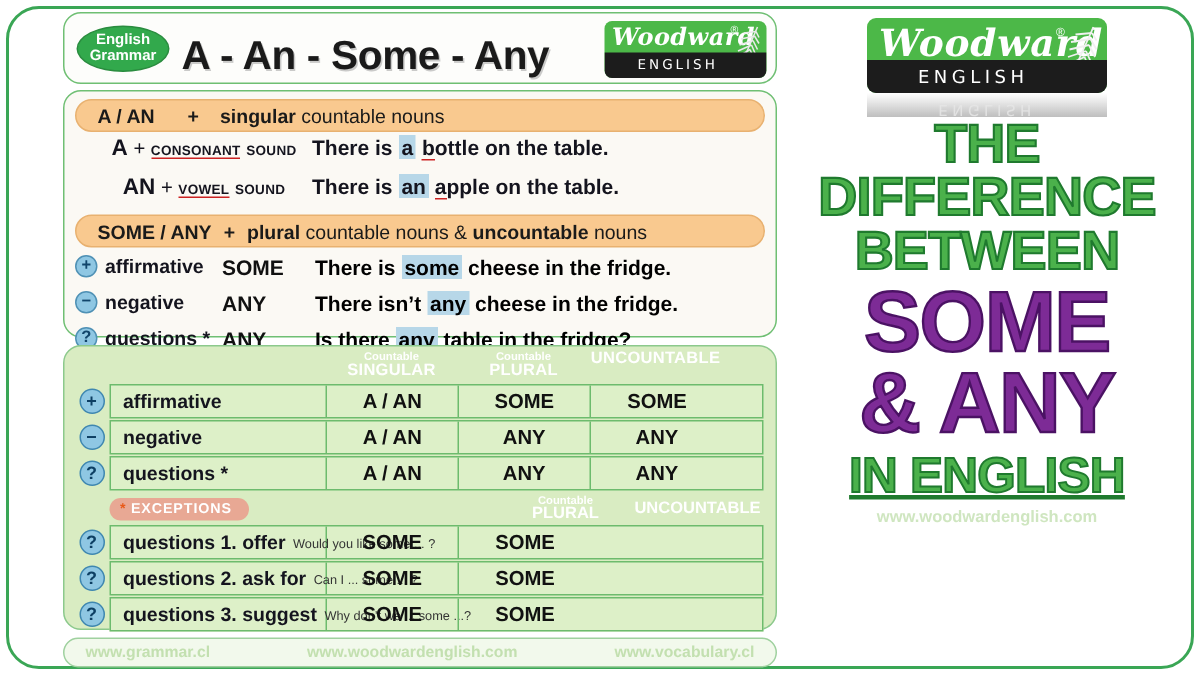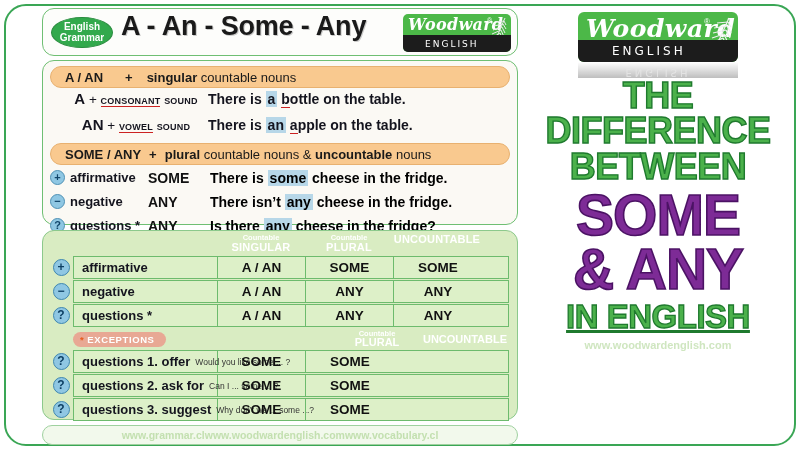--- a/index.html
+++ b/index.html
@@ -50,21 +50,21 @@
     color: #fff;
     text-align: center;
     line-height: 1.05;
     padding-top: 4px;
     font-size: 10px;
     font-weight: bold;
   }
   .badge-oval span { display: block; }
   .hdr-title {
     position: absolute;
-    left: 78px; top: 2px;
+    left: 78px; top: 13px;
     font-size: 27px;
     font-weight: bold;
     color: #1a1a1a;
     letter-spacing: -0.2px;
     text-shadow: 1px 1px 0 rgba(160,160,160,.55);
   }
   .wlogo {
     position: absolute;
     right: 6px; top: 5px;
     width: 108px; height: 38px;
@@ -281,21 +281,21 @@
   
   .footer-bar {
     position: relative;
     margin-top: 5px;
     height: 20px;
     border: 1.2px solid #9fd19f;
     border-radius: 10px;
     background: #f2f9ec;
     display: flex;
     align-items: center;
-    justify-content: center;
+    justify-content: space-between;
     padding: 0 14px;
   }
   .footer-bar a {
     color: #c3e0b0;
     font-size: 10.5px;
     font-weight: bold;
     text-decoration: none;
   }
 
   
@@ -481,21 +481,21 @@
         </span>
       </div>
 
       <div class="tri-line">
         <span class="circ">?</span>
         <span class="nm">questions *</span>
         <span class="kw">ANY</span>
         <span class="sent">
           <span>Is there</span>
           <span class="hl">any</span>
-          <span>cheese in the fridge?</span>
+          <span>table in the fridge?</span>
         </span>
       </div>
     </div>
 
     <div class="table-box">
 
       <div class="colhead">
         <span class="spacer"></span>
         <span class="ch">
           <span class="sm">Countable</span>

